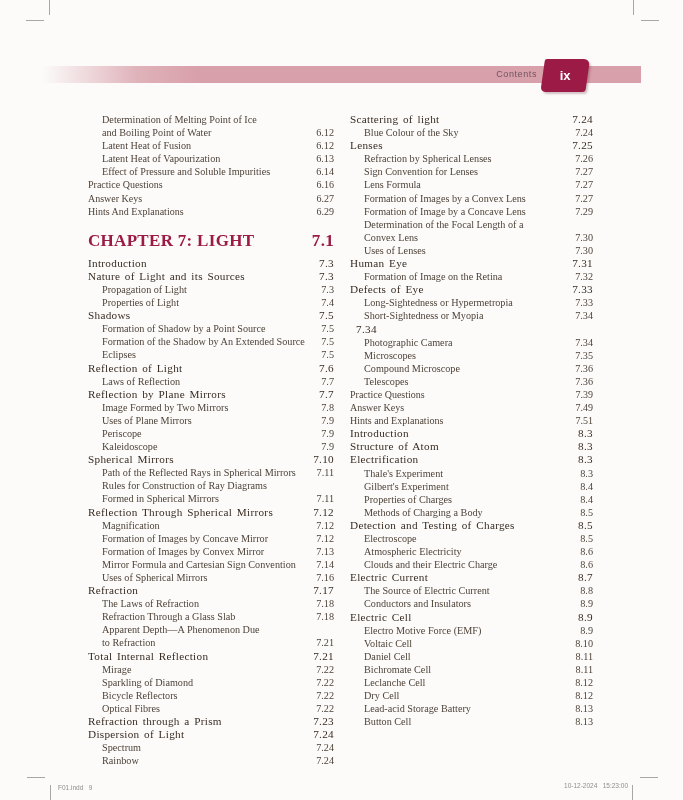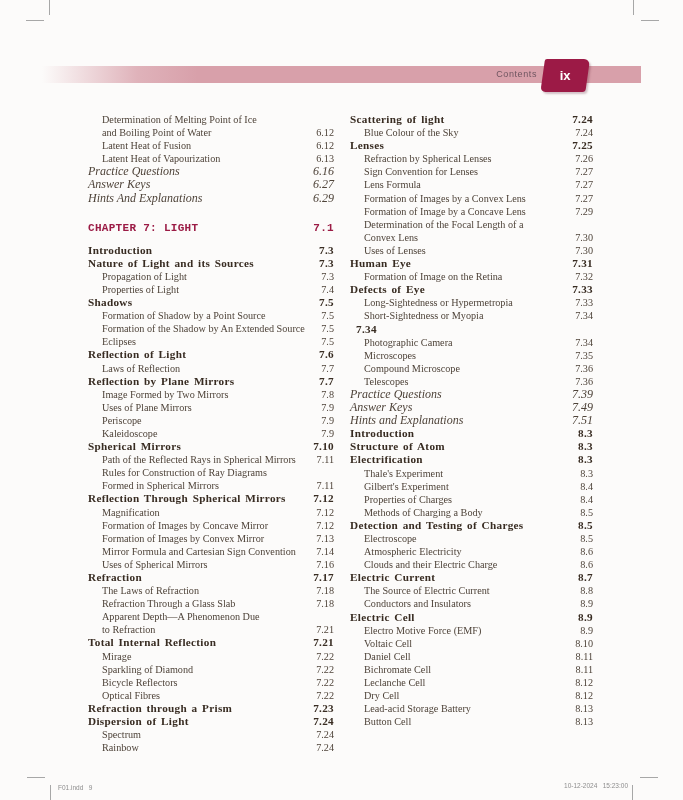--- a/index.html
+++ b/index.html
@@ -45,28 +45,28 @@
   .toc-row{
     display:flex;align-items:flex-end;
     line-height:13.1px;
   }
   .toc-label{flex:1 1 auto;}
   .toc-page{flex:0 0 auto;margin-left:6px;white-space:nowrap;}
 
   .t-sub{font-size:10.2px;color:#4e4339;}
   .t-sub .toc-label{padding-left:14px;}
 
-  .t-italic{font-size:12px;color:#4e4339;font-style:italic;}
-
-  .t-section{font-size:11.2px;font-weight:bold;color:#382c22;letter-spacing:0.3px;}
+  .t-italic{font-size:10px;color:#4e4339;}
+
+  .t-section{font-size:11.2px;font-weight:normal;color:#382c22;letter-spacing:0.3px;}
   .t-section .toc-label{word-spacing:1.5px;}
 
   .t-chapter{
-    font-family:Liberation Mono, monospace;
-    font-size:11px;font-weight:bold;color:#9b1b45;
+    font-family:Liberation Serif, serif;
+    font-size:17px;font-weight:bold;color:#9b1b45;
     letter-spacing:0.3px;
     margin:16px 0 9px 0;line-height:14px;
   }
 
   
   .footer-left{
     position:absolute;left:58px;top:784px;
     font-family:"Liberation Sans", sans-serif;
     font-size:6.5px;color:#8d8d8d;white-space:pre;
   }
@@ -121,20 +121,26 @@
           <div>Latent Heat of Fusion</div>
         </div>
         <div class="toc-page">6.12</div>
       </div>
       <div class="toc-row t-sub">
         <div class="toc-label">
           <div>Latent Heat of Vapourization</div>
         </div>
         <div class="toc-page">6.13</div>
       </div>
+      <div class="toc-row t-sub">
+        <div class="toc-label">
+          <div>Effect of Pressure and Soluble Impurities</div>
+        </div>
+        <div class="toc-page">6.14</div>
+      </div>
       <div class="toc-row t-italic">
         <div class="toc-label">
           <div>Practice Questions</div>
         </div>
         <div class="toc-page">6.16</div>
       </div>
       <div class="toc-row t-italic">
         <div class="toc-label">
           <div>Answer Keys</div>
         </div>

